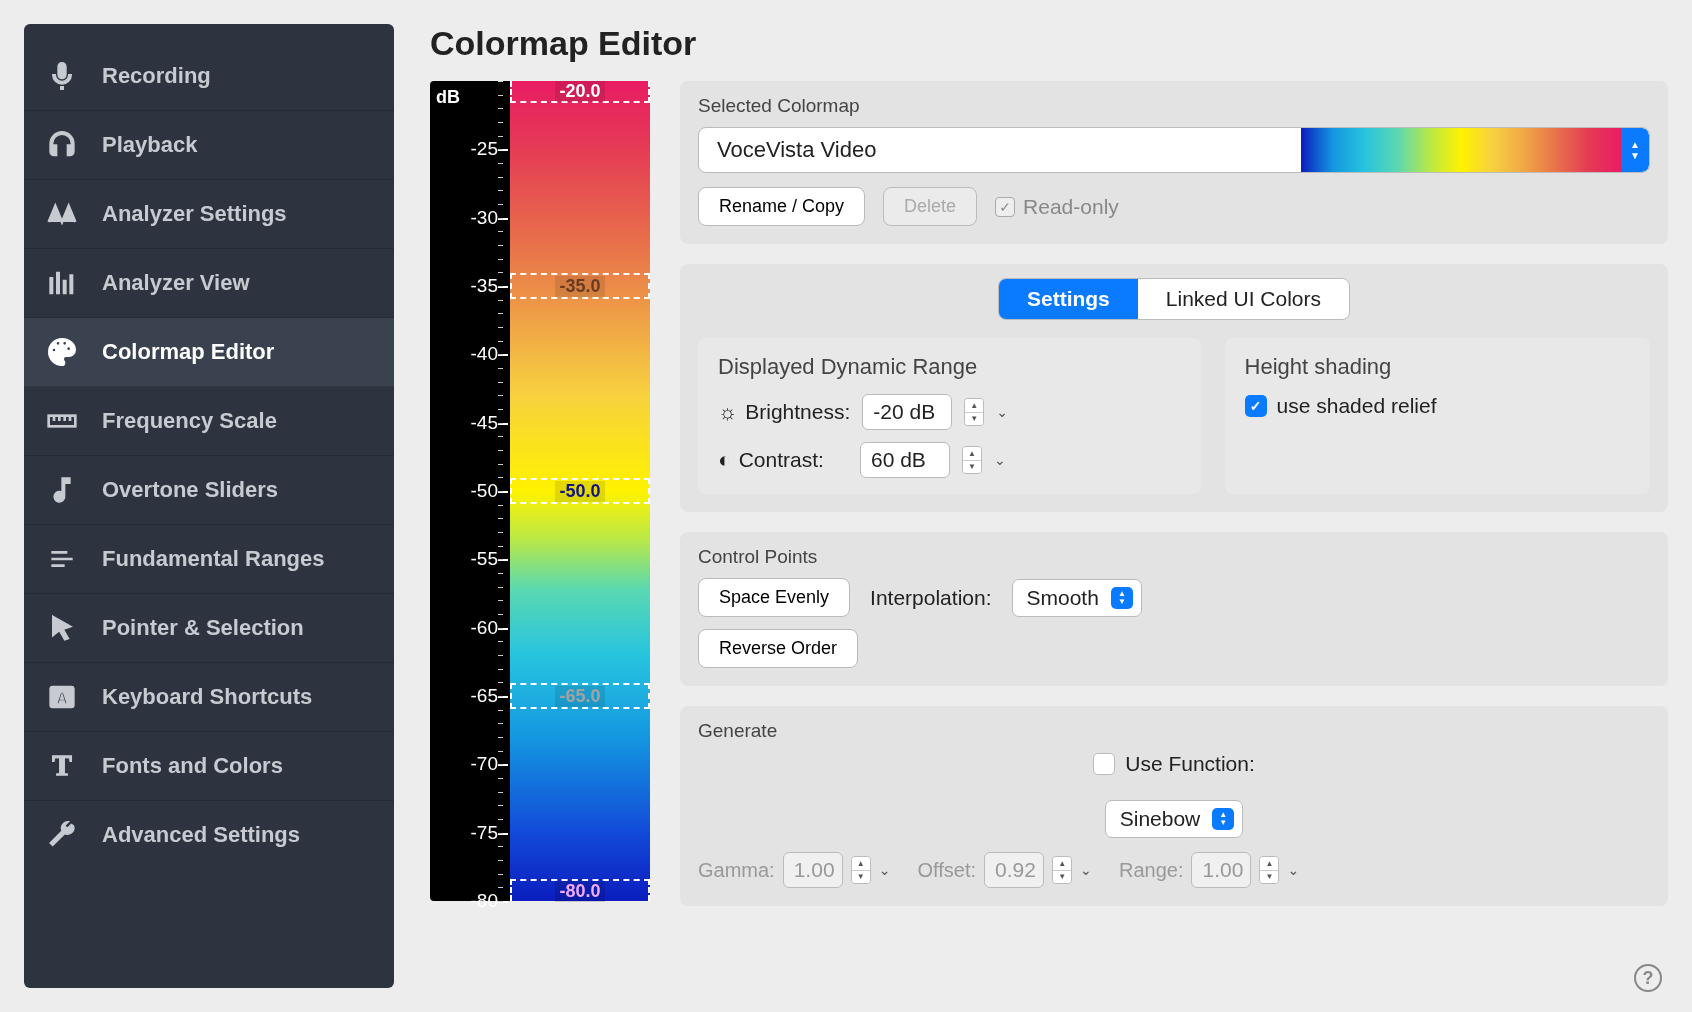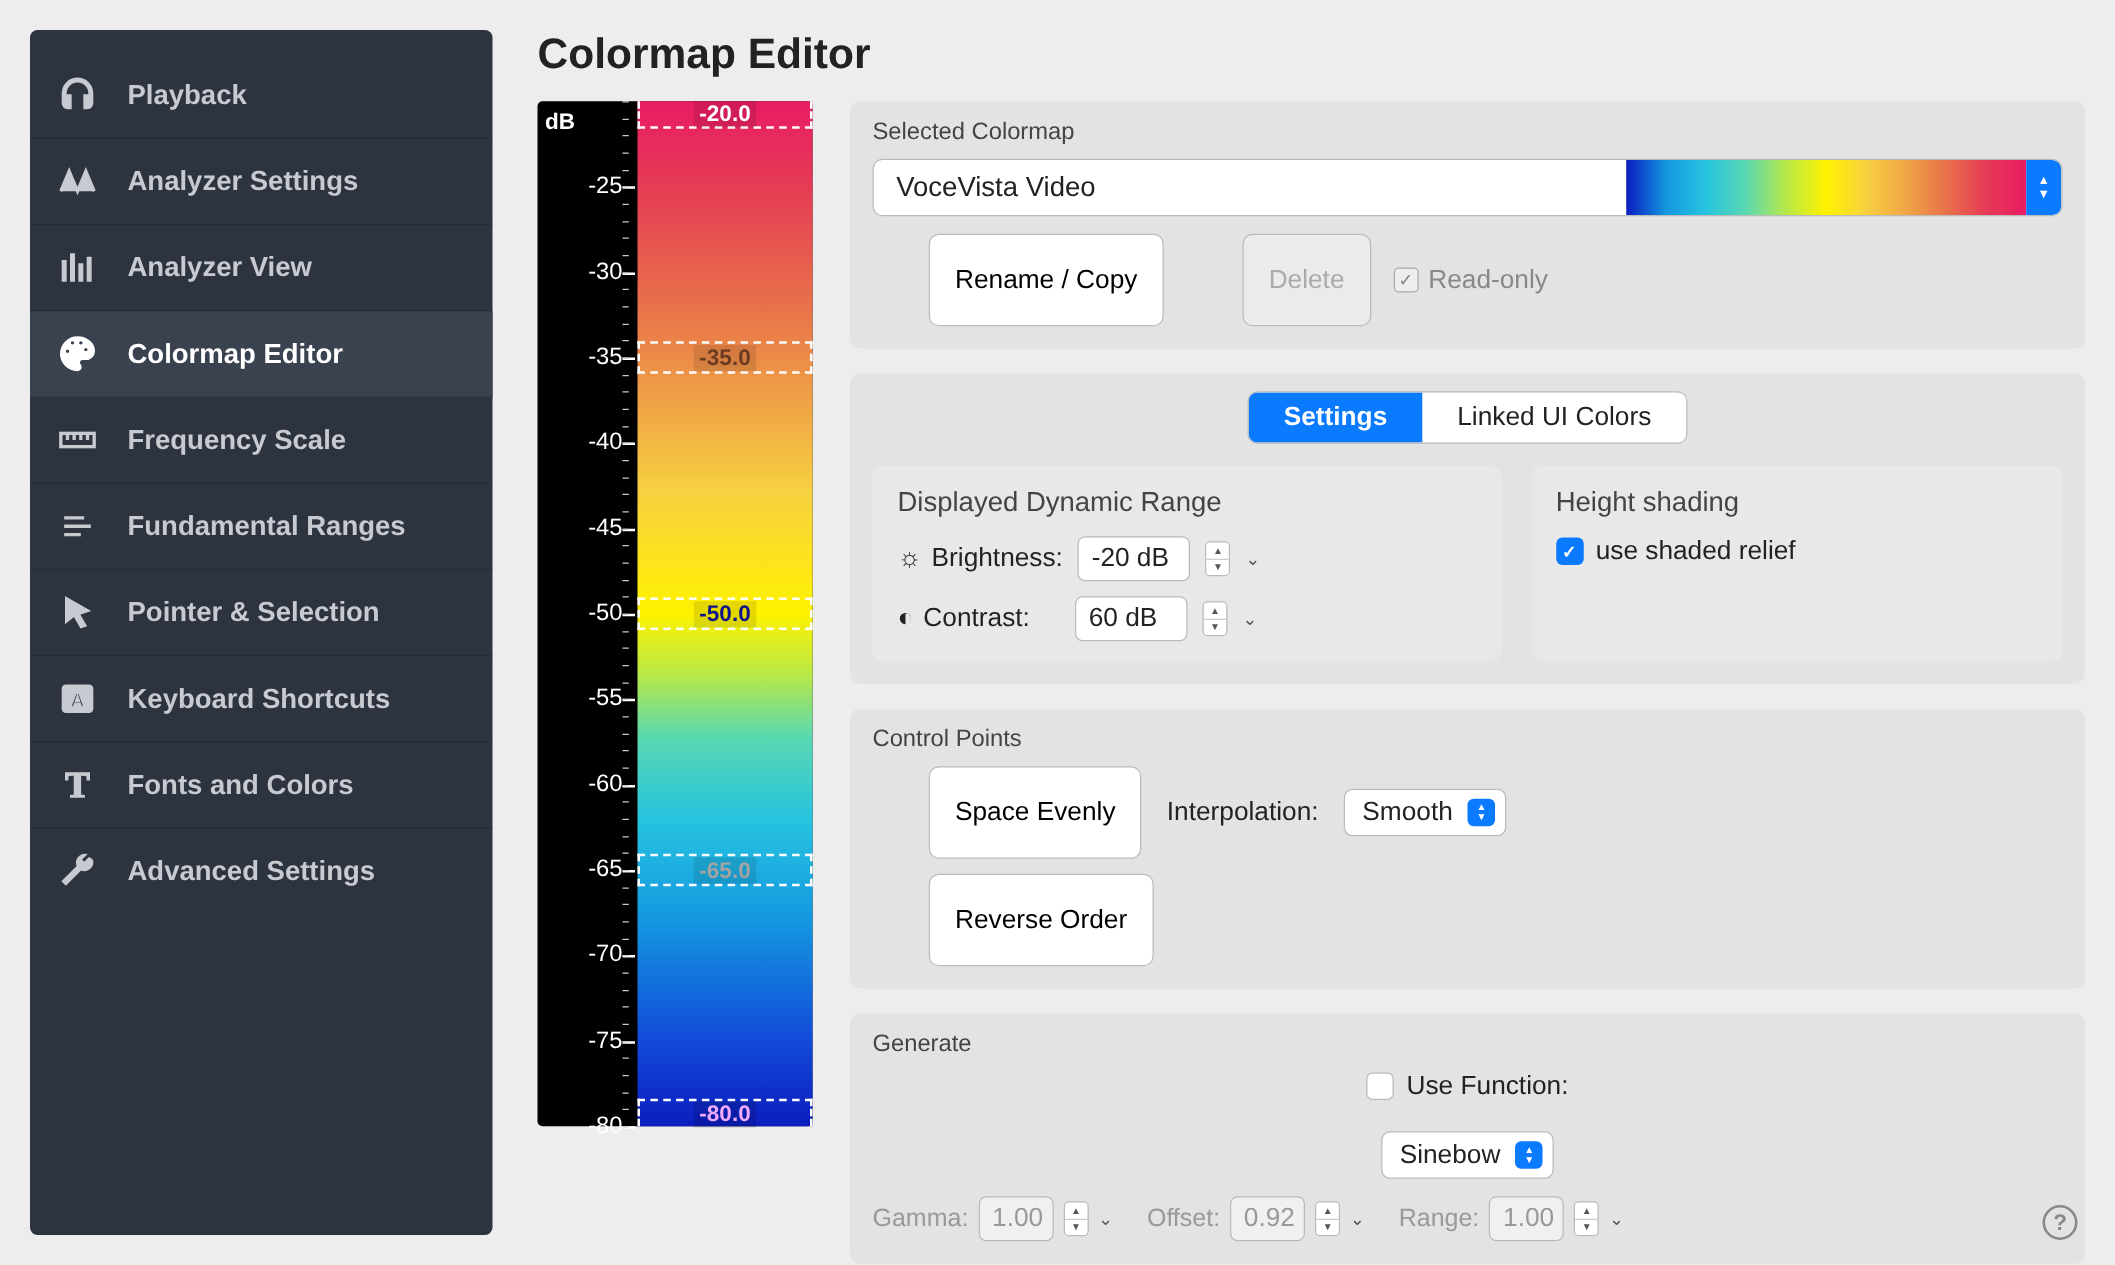--- a/index.html
+++ b/index.html
@@ -45,21 +45,21 @@
 .panels { flex: 1; display: flex; flex-direction: column; gap: 20px; }
 .panel { background: #e3e3e3; border-radius: 8px; padding: 14px 18px 18px; }
 .panel-label { font-size: 19px; color: #444; margin-bottom: 10px; }
 
 .colormap-row { display: flex; gap: 0; margin-bottom: 14px; }
 .colormap-select { flex: 1; background: #fff; border: 1px solid #bbb; border-radius: 8px; height: 46px; display:flex; align-items:center; overflow:hidden; }
 .colormap-name { flex:1; padding: 0 18px; font-size: 22px; }
 .colormap-preview { width: 320px; height: 100%; background: linear-gradient(to right, #0b1dbe, #1497e0, #27c4df, #5ad8b1, #b8e848, #fff200, #f7d040, #f0a646, #e8714a, #e53a55, #e91c64); }
 .colormap-chevron { width: 28px; height:100%; background:#0a7aff; display:flex; flex-direction:column; align-items:center; justify-content:center; color:#fff; font-size:10px; border-radius: 0 7px 7px 0; }
 
-.btn { background:#fff; border: 1px solid #bbb; border-radius: 8px; padding: 24px 20px; font-size: 21px; cursor:pointer;margin-left:45px; }
+.btn { background:#fff; border: 1px solid #bbb; border-radius: 8px; padding: 8px 20px; font-size: 18px; cursor:pointer; }
 .btn.disabled { color:#aaa; background:#ebebeb; }
 .actions-row { display:flex; gap:18px; align-items:center; }
 .ro-check { display:flex; align-items:center; gap:8px; color:#888; font-size:21px; }
 .chk-dis { width:20px; height:20px; border:1px solid #aaa; border-radius:4px; background:#eee; display:flex; align-items:center; justify-content:center; color:#888; font-size:14px; }
 
 .segmented { display:flex; justify-content:center; }
 .seg-wrap { display:flex; border-radius:8px; overflow:hidden; border:1px solid #bbb; }
 .seg { padding: 8px 28px; font-size: 21px; background:#fff; cursor:pointer; }
 .seg.active { background:#0a7aff; color:#fff; font-weight:600; }
 
@@ -91,20 +91,28 @@
 </style>
 </head>
 <body>
 
 <div class="app">
 
   <div class="sidebar">
     <div class="side-item">
       <span class="side-icon">
           <svg viewBox="0 0 24 24">
+            <path d="M12 2a3 3 0 0 0-3 3v6a3 3 0 0 0 6 0V5a3 3 0 0 0-3-3zM5 11a7 7 0 0 0 14 0h-2a5 5 0 0 1-10 0H5zm6 9h2v2h-2z"></path>
+          </svg>
+        </span>
+      <span>Recording</span>
+    </div>
+    <div class="side-item">
+      <span class="side-icon">
+          <svg viewBox="0 0 24 24">
             <path d="M12 2a9 9 0 0 0-9 9v6a3 3 0 0 0 3 3h2v-8H5v-1a7 7 0 0 1 14 0v1h-3v8h2a3 3 0 0 0 3-3v-6a9 9 0 0 0-9-9z"></path>
           </svg>
         </span>
       <span>Playback</span>
     </div>
     <div class="side-item">
       <span class="side-icon">
           <svg viewBox="0 0 24 24" fill="none" stroke-width="2">
             <path d="M2 18 L7 6 L12 18 L17 6 L22 18"></path>
           </svg>
@@ -128,20 +136,28 @@
       <span>Colormap Editor</span>
     </div>
     <div class="side-item">
       <span class="side-icon">
           <svg viewBox="0 0 24 24">
             <rect x="2" y="8" width="20" height="8" fill="none" stroke-width="2"></rect>
             <path d="M6 8v4M10 8v4M14 8v4M18 8v4" stroke-width="2"></path>
           </svg>
         </span>
       <span>Frequency Scale</span>
+    </div>
+    <div class="side-item">
+      <span class="side-icon">
+          <svg viewBox="0 0 24 24">
+            <path d="M12 3v10.6A4 4 0 1 0 14 17V7h4V3h-6z"></path>
+          </svg>
+        </span>
+      <span>Overtone Sliders</span>
     </div>
     <div class="side-item">
       <span class="side-icon">
           <svg viewBox="0 0 24 24" stroke-width="2">
             <path d="M4 7h12M4 12h16M4 17h10"></path>
           </svg>
         </span>
       <span>Fundamental Ranges</span>
     </div>
     <div class="side-item">

